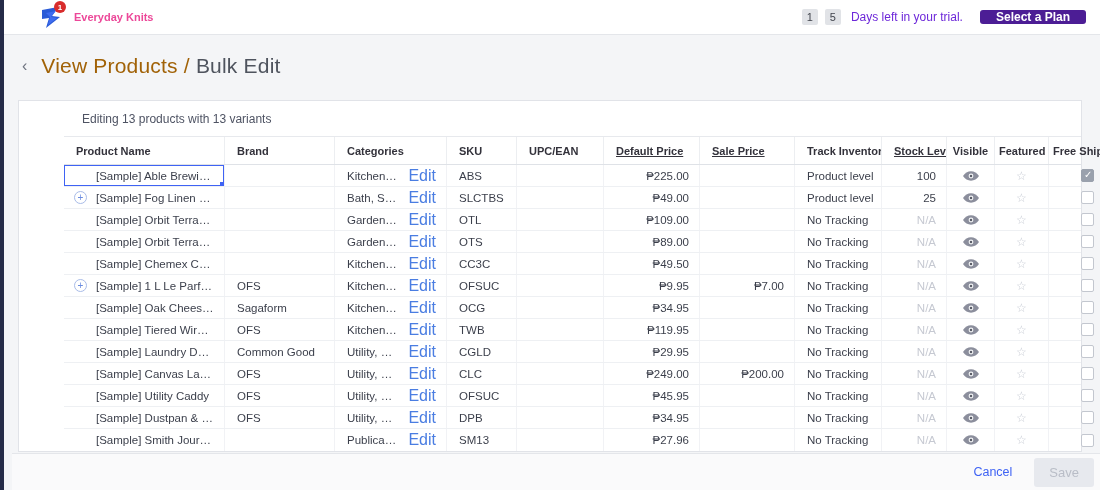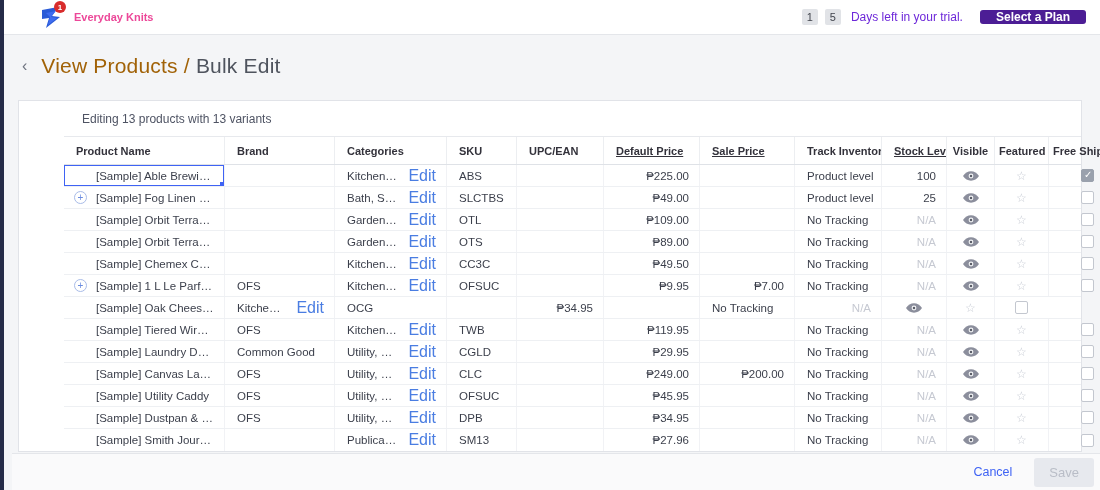--- a/index.html
+++ b/index.html
@@ -320,20 +320,21 @@
           </div>
           <div class="td c">
             <div class="checkbox"></div>
           </div>
         </div>
         <div class="grid-row tr">
           <div class="td name-cell">
             <div class="icon-slot"></div>
             <div class="truncate">[Sample] Oak Cheese Grater</div>
           </div>
+          <div class="td">Sagaform</div>
           <div class="td cat-cell">
             <div class="truncate">Kitchen, Sho...</div>
             <a class="edit-link">Edit</a>
           </div>
           <div class="td">OCG</div>
           <div class="td"></div>
           <div class="td r">₱34.95</div>
           <div class="td r"></div>
           <div class="td">No Tracking</div>
           <div class="td r muted">N/A</div>

